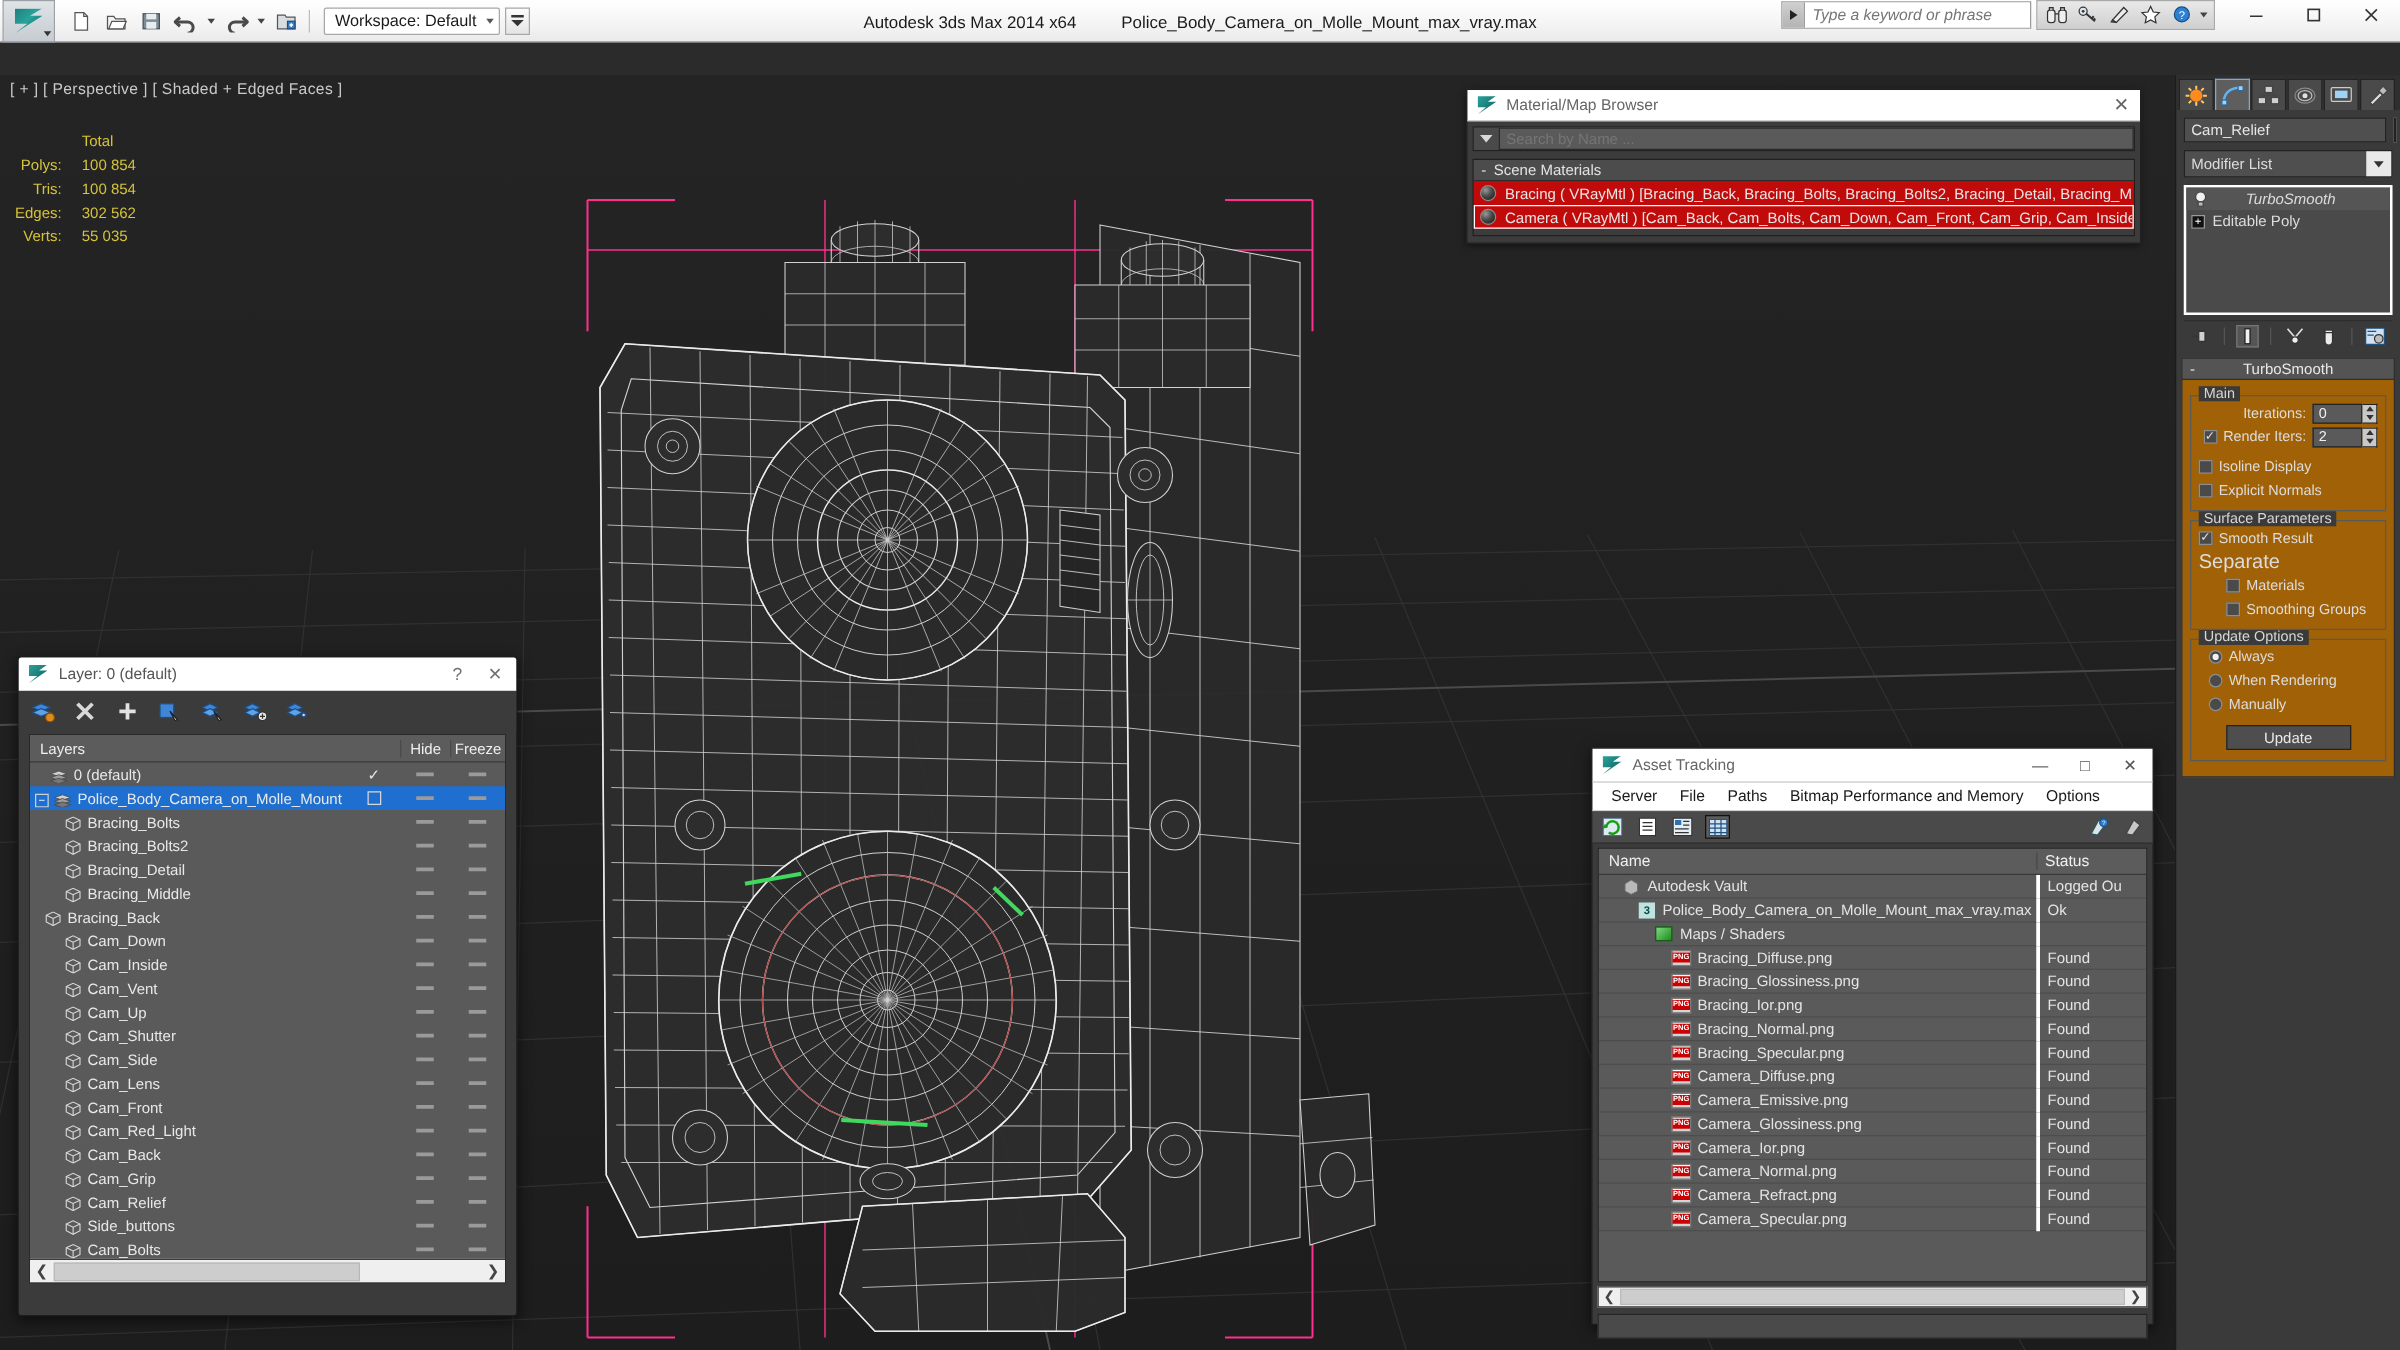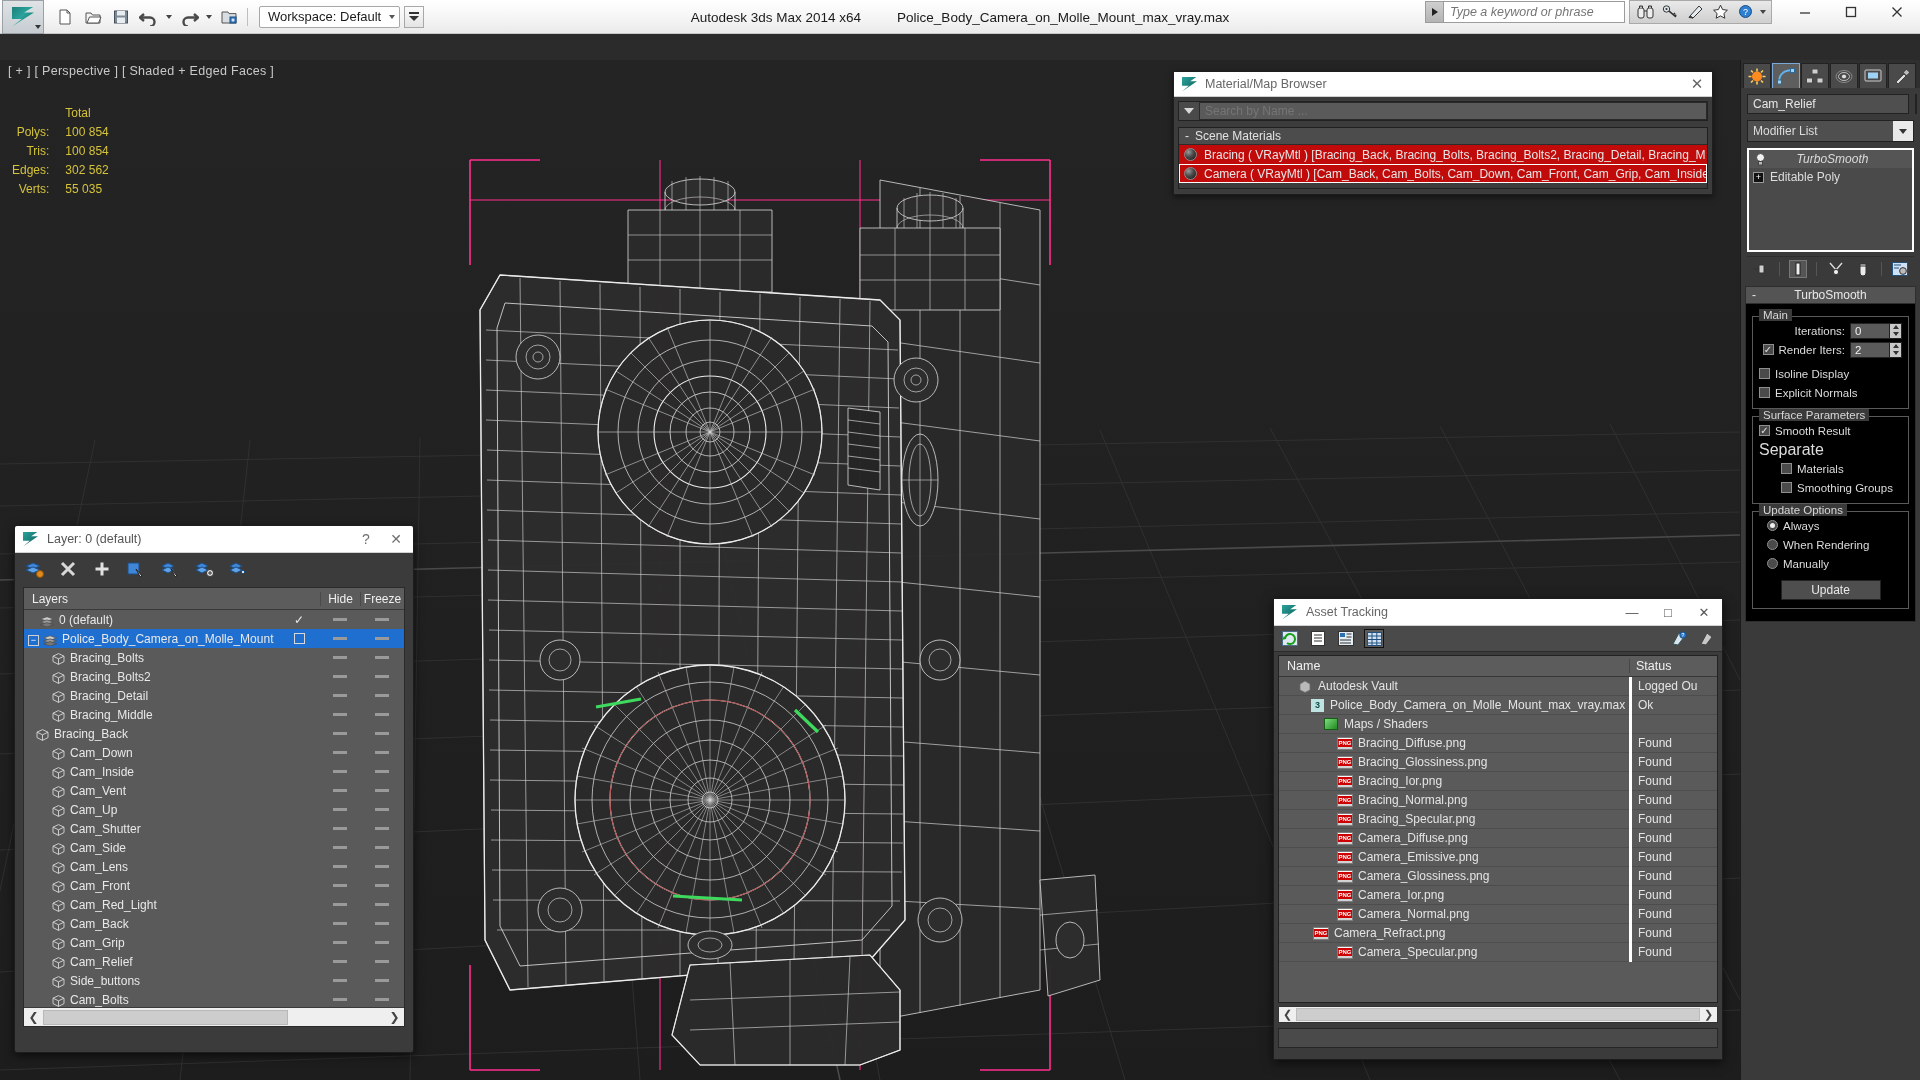--- a/index.html
+++ b/index.html
@@ -302,21 +302,21 @@
                    border-top: 1px solid #2e2e2e; }
   .cp-stacktools .st { width: 18px; height: 18px; display: flex; align-items: center; justify-content: center; }
   .cp-stacktools .vsep { width: 1px; height: 14px; background: #555; }
 
   .rollout { margin: 6px 4px 0 4px; }
   .rollout-head {
     height: 18px; background: #545454; border: 1px solid #2e2e2e; display: flex; align-items: center;
     font-size: 12px; color: #e8e8e8; justify-content: center; position: relative;
   }
   .rollout-head .minus { position: absolute; left: 6px; }
-  .rollout-body { border: 1px solid #2e2e2e; border-top: none; padding: 5px 4px 6px 4px; background: #000000; }
+  .rollout-body { border: 1px solid #2e2e2e; border-top: none; padding: 5px 4px 6px 4px; background: #a16207; }
   .gbox { border: 1px solid #5a5a5a; margin: 7px 2px 6px 2px; padding: 4px 6px 6px 6px; position: relative; }
   .gbox > .legend {
     position: absolute; top: -8px; left: 6px; background: #3a3a3a; padding: 0 4px;
     font-size: 11.5px; color: #d7d7d7;
   }
   .frow { display: flex; align-items: center; height: 19px; font-size: 11.5px; color: #dcdcdc; gap: 5px; }
   .frow.right { justify-content: flex-end; }
   .spin { display: flex; align-items: center; }
   .spin input {
     width: 40px; height: 16px; background: #5a5a5a; border: 1px solid #222; color: #f0f0f0;
@@ -1189,20 +1189,27 @@
   </div>
 
   <div class="at">
     <div class="at-title">
       <div class="ic"></div>
       <div class="t">Asset Tracking</div>
       <div class="b">—</div>
       <div class="b">□</div>
       <div class="b">✕</div>
     </div>
+    <div class="at-menu">
+      <div class="m">Server</div>
+      <div class="m">File</div>
+      <div class="m">Paths</div>
+      <div class="m">Bitmap Performance and Memory</div>
+      <div class="m">Options</div>
+    </div>
     <div class="at-tools">
       <div class="at-tool">
         <svg width="16" height="15" viewBox="0 0 16 15">
             <rect x="0.5" y="0.5" width="15" height="14" fill="#dfe9f2" stroke="#4a6d8c"></rect>
             <path d="M3 8 a5 5 0 1 1 2 4" fill="none" stroke="#17a017" stroke-width="2"></path>
             <path d="M2 5 l2 3 l-4 1z" fill="#17a017"></path>
           </svg>
       </div>
       <div class="at-tool">
         <svg width="14" height="15" viewBox="0 0 14 15">
@@ -1330,21 +1337,21 @@
             <span class="c2">Found</span>
           </div>
           <div class="at-row">
             <span class="c1" style="padding-left:58px">
               <span class="png-ic"></span>
               <span>Camera_Normal.png</span>
             </span>
             <span class="c2">Found</span>
           </div>
           <div class="at-row">
-            <span class="c1" style="padding-left:34px">
+            <span class="c1" style="padding-left:58px">
               <span class="png-ic"></span>
               <span>Camera_Refract.png</span>
             </span>
             <span class="c2">Found</span>
           </div>
           <div class="at-row">
             <span class="c1" style="padding-left:58px">
               <span class="png-ic"></span>
               <span>Camera_Specular.png</span>
             </span>

